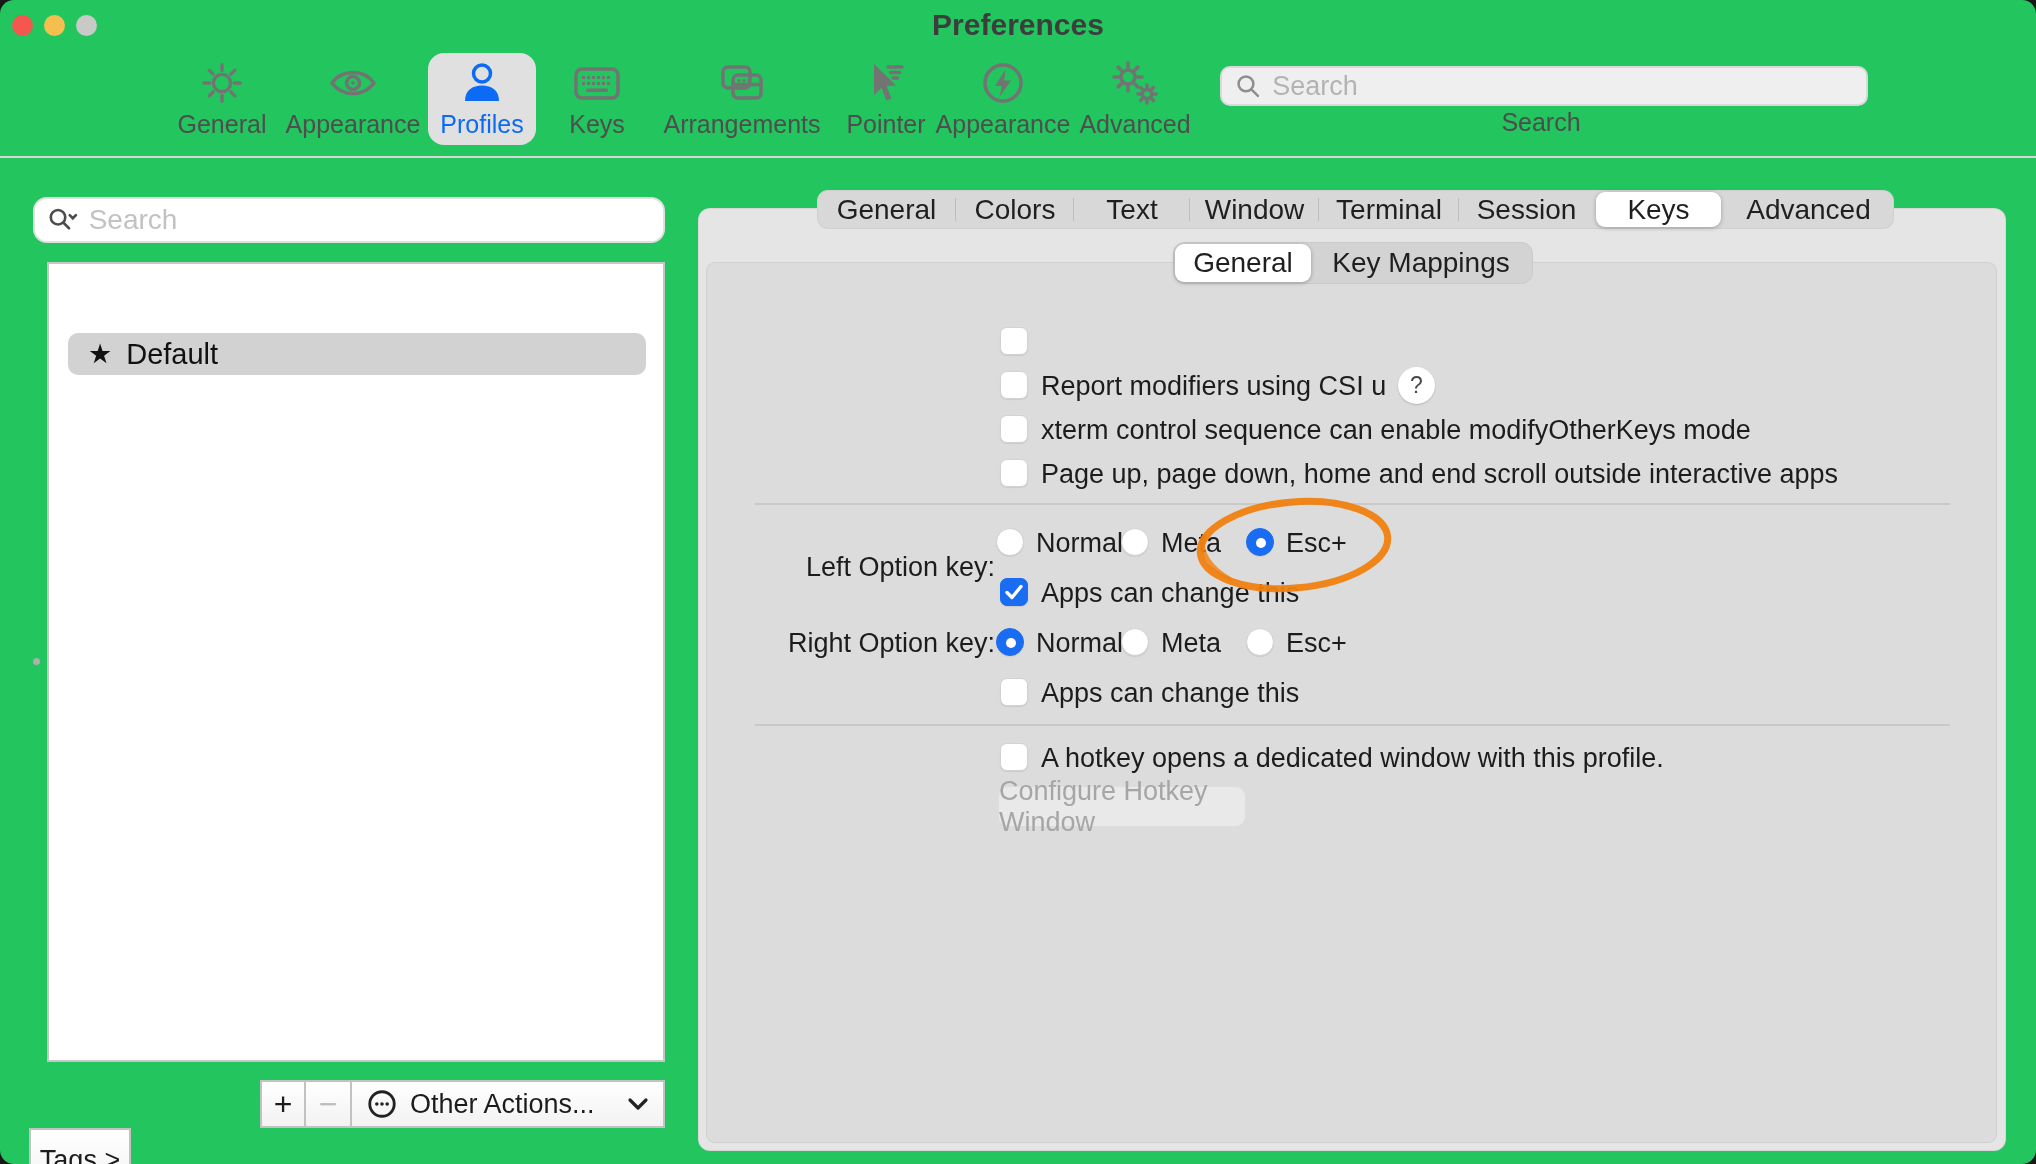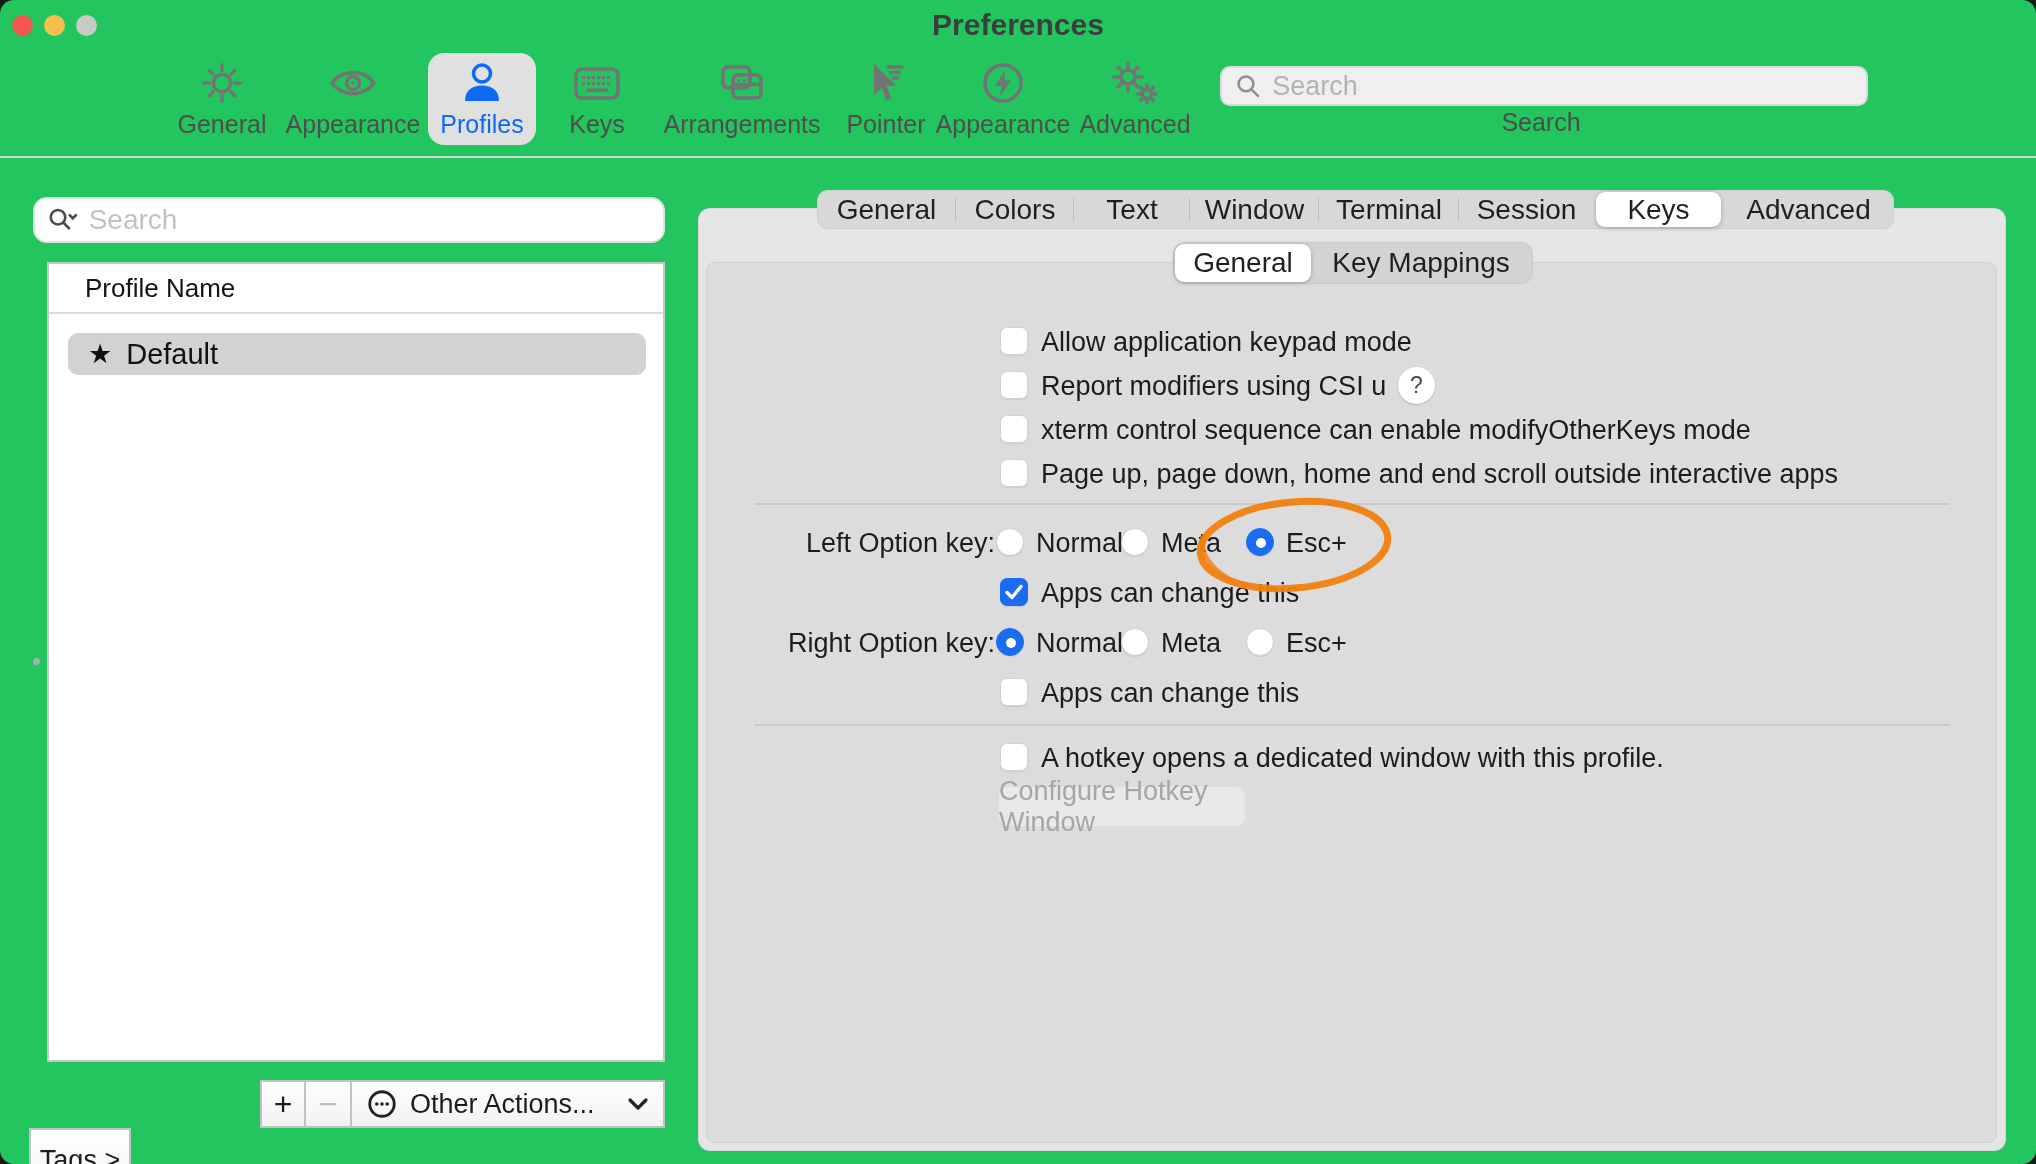--- a/index.html
+++ b/index.html
@@ -205,21 +205,20 @@
       <g stroke="#4c4c4c" stroke-width="3.8" fill="none" stroke-linecap="round">
         <circle cx="16" cy="16" r="10.5"></circle>
           <path d="M24 24 L32 32"></path>
           <path d="M33 13 l4.5 4.5 L42 13"></path>
       </g>
     </svg>
     <input type="text" placeholder="Search" style="">
   </div>
 
   <div class="plist">
-    <div class="plist-header">Profile Name</div>
     <div class="prow">
       <span class="star">★</span>
       <span>Default</span>
     </div>
   </div>
   <div class="edge-dot"></div>
 
   <div class="btn tags-btn">Tags &gt;</div>
   <div class="pm-cluster">
     <div class="btn pm-btn">+</div>
@@ -254,35 +253,34 @@
     <div class="segitem selected" style="width:125px">Keys</div>
     <div class="segitem" style="width:171px">Advanced</div>
   </div>
 
   <div class="seg seg-sub">
     <div class="segitem selected" style="width:136px">General</div>
     <div class="segitem" style="width:216px">Key Mappings</div>
   </div>
 
   <div class="checkbox" style="left:1000px; top:327px"></div>
-  <div class="ctl-label" style="left:1041px; top:327px">Allow application keypad mode</div>
 
   <div class="checkbox" style="left:1000px; top:371px"></div>
   <div class="ctl-label" style="left:1041px; top:371px">Report modifiers using CSI u</div>
   <div class="help">?</div>
 
   <div class="checkbox" style="left:1000px; top:415px"></div>
   <div class="ctl-label" style="left:1041px; top:415px">xterm control sequence can enable modifyOtherKeys mode</div>
 
   <div class="checkbox" style="left:1000px; top:459px"></div>
   <div class="ctl-label" style="left:1041px; top:459px">Page up, page down, home and end scroll outside interactive apps</div>
 
   <div class="hdivider" style="top:503px"></div>
 
-  <div class="row-label" style="top:528px">Left Option key:</div>
+  <div class="row-label" style="top:552px">Left Option key:</div>
   <div class="radio" style="left:996px; top:528px"></div>
   <div class="ctl-label" style="left:1036px; top:528px">Normal</div>
   <div class="radio" style="left:1121px; top:528px"></div>
   <div class="ctl-label" style="left:1161px; top:528px">Meta</div>
   <div class="radio on" style="left:1246px; top:528px"></div>
   <div class="ctl-label" style="left:1286px; top:528px">Esc+</div>
 
   <div class="checkbox checked" style="left:1000px; top:578px">
     <svg width="20" height="18" viewBox="0 0 20 18">
       <path d="M3 9.5 L8 14.5 L17 3.5" stroke="#fff" stroke-width="3.4" fill="none" stroke-linecap="round" stroke-linejoin="round"></path>

